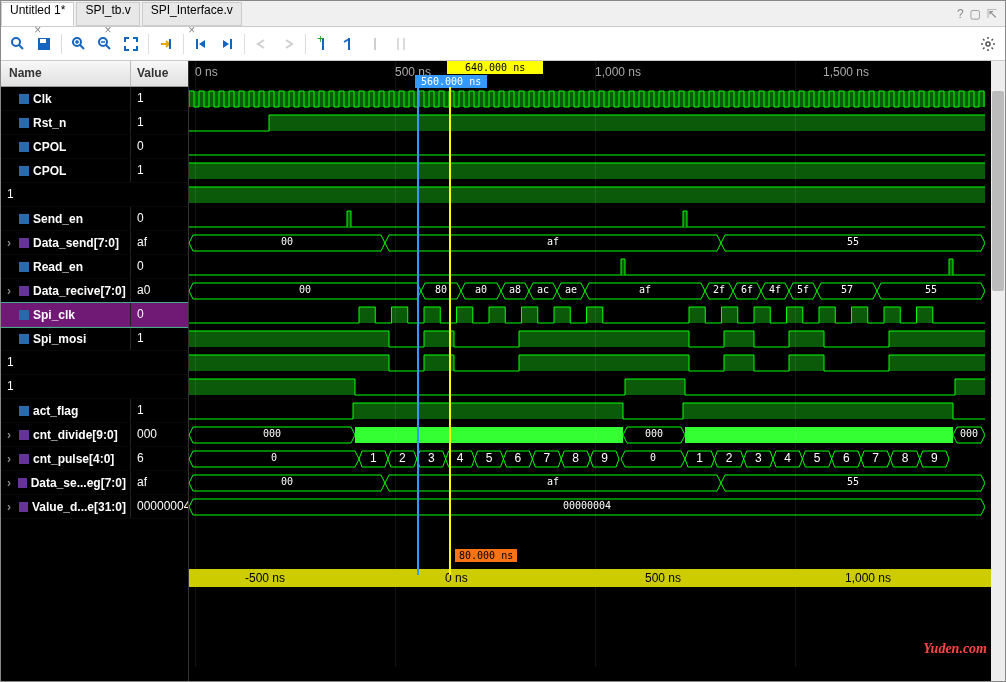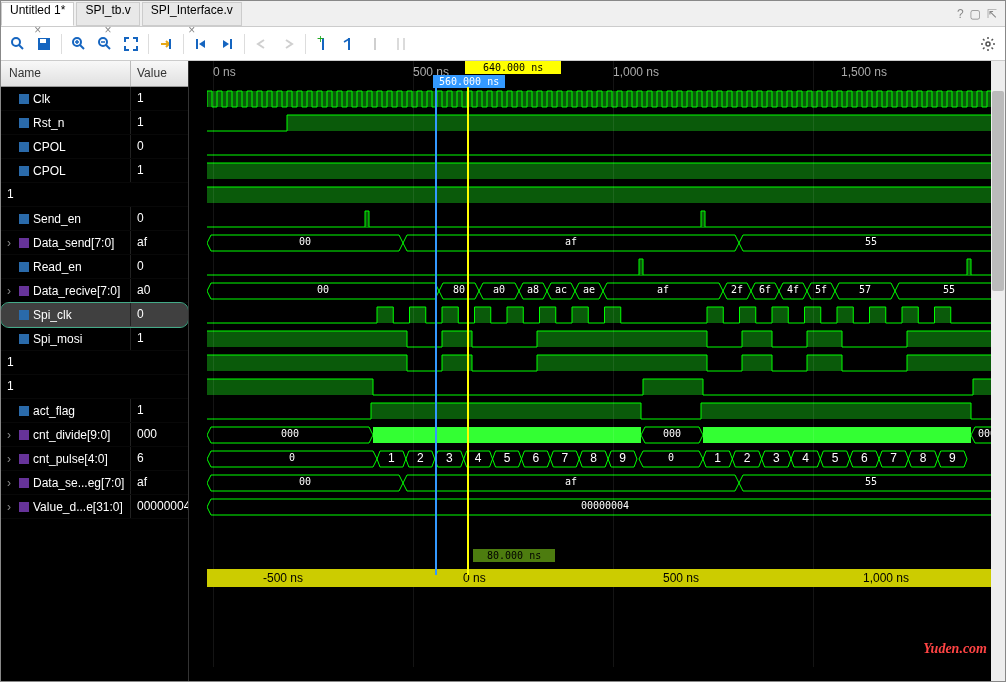--- a/index.html
+++ b/index.html
@@ -9,44 +9,44 @@
 .tab.active { background: #fff; border-bottom: 1px solid #fff; }
 .tab .close { color: #888; cursor: pointer; }
 .tabs-right { margin-left: auto; display: flex; gap: 6px; padding-right: 8px; color: #888; }
 .tabs-right span { cursor: pointer; }
 .toolbar { height: 34px; background: #fff; display: flex; align-items: center; padding: 0 6px; gap: 4px; border-bottom: 1px solid #ccc; }
 .tool { width: 22px; height: 22px; display: flex; align-items: center; justify-content: center; cursor: pointer; color: #1565c0; border-radius: 2px; }
 .sep { width: 1px; height: 20px; background: #ddd; margin: 0 2px; }
 .tool.gear { margin-left: auto; }
 .main { display: flex; height: calc(100% - 60px); background: #000; }
 .sidebar { width: 188px; display: flex; flex-direction: column; background: #000; border-right: 1px solid #333; }
-.sb-header { height: 26px; display: flex; background: linear-gradient(#f8f8f8,#e0e0e0); color: #333; font-weight: normal; border-bottom: 1px solid #999; }
+.sb-header { height: 26px; display: flex; background: linear-gradient(#f8f8f8,#e0e0e0); color: #333; font-weight: bold; border-bottom: 1px solid #999; }
 .sb-name { width: 130px; padding: 5px 8px; border-right: 1px solid #bbb; }
 .sb-val { flex: 1; padding: 5px 6px; }
 .sb-rows { flex: 1; overflow: hidden; }
 .sb-row { height: 24px; display: flex; color: #fff; font-size: 11px; border-bottom: 1px solid rgba(255,255,255,0.03); }
-.sb-row.sel { background: #404040; outline: 1px solid #4a8; border-radius: 8px; }
-.sn { width: 130px; padding: 4px 4px 4px 18px; border-right: 1px solid #222; white-space: nowrap; overflow: hidden; display: flex; align-items: center; gap: 4px; }
+.sb-row.sel { background: #701a75; outline: 1px solid #4a8; }
+.sn { width: 130px; padding: 4px 4px 4px 18px; border-right: 1px solid #222; white-space: nowrap; overflow: hidden; display: flex; align-items: center; gap: 4px; font-weight: bold; }
 .sn .exp { width: 8px; color: #888; margin-left: -12px; }
 .sn .ic { width: 10px; height: 10px; background: #2a6aaa; display: inline-block; }
 .sn .ic.bus { background: #663399; }
 .sv { flex: 1; padding: 4px 6px; white-space: nowrap; overflow: hidden; }
-.wave-area { flex: 1; position: relative; background: #000; overflow: hidden; margin-left: 18px; }
+.wave-area { flex: 1; position: relative; background: #000; overflow: hidden; }
 .ruler { position: absolute; top: 0; left: 0; right: 0; height: 26px; background: #000; color: #aaa; font-size: 10px; font-family: monospace; }
 .ruler .tick { position: absolute; top: 4px; }
 .grid-line { position: absolute; top: 0; bottom: 0; width: 1px; background: rgba(255,255,255,0.08); }
 .cursor-main { position: absolute; top: 0; bottom: 0; width: 2px; background: #ff0; z-index: 5; }
 .cursor-main-label { position: absolute; top: -26px; background: #ff0; color: #000; padding: 1px 18px; font-family: monospace; font-size: 10px; white-space: nowrap; left: -2px; }
 .cursor-2nd { position: absolute; top: 0; bottom: 0; width: 2px; background: #39f; z-index: 5; }
 .cursor-2nd-label { position: absolute; top: -12px; background: #39f; color: #fff; padding: 1px 6px; font-family: monospace; font-size: 10px; white-space: nowrap; left: -2px; }
 .waves { position: absolute; top: 26px; left: 0; right: 0; }
 .wrow { height: 24px; position: relative; }
 .wrow svg { position: absolute; inset: 0; }
 .wrow .busval { position: absolute; top: 5px; font-family: monospace; font-size: 10px; color: #fff; transform: translateX(-50%); white-space: nowrap; }
-.delta-label { position: absolute; background: #4d7c0f; color: #000; padding: 1px 14px; font-family: monospace; font-size: 10px; text-align: right; }
+.delta-label { position: absolute; background: #f97316; color: #000; padding: 1px 4px; font-family: monospace; font-size: 10px; text-align: right; }
 .bottom-ruler { position: absolute; left: 0; right: 0; height: 18px; background: #cc0; color: #000; font-size: 10px; font-family: monospace; }
 .bottom-ruler .tick { position: absolute; top: 2px; }
 .watermark { position: absolute; bottom: 24px; right: 18px; color: #f44; font-size: 14px; font-weight: bold; font-style: italic; z-index: 20; font-family: serif; }
 .scrollbar-v { position: absolute; right: 0; top: 0; bottom: 0; width: 14px; background: #eee; }
 .scrollbar-v .thumb { position: absolute; left: 1px; right: 1px; top: 30px; height: 200px; background: #bbb; border-radius: 2px; }
 .scrollbar-h { position: absolute; left: 0; right: 14px; bottom: 0; height: 14px; background: #000; }
 </style>
 </head>
 <body>
 

